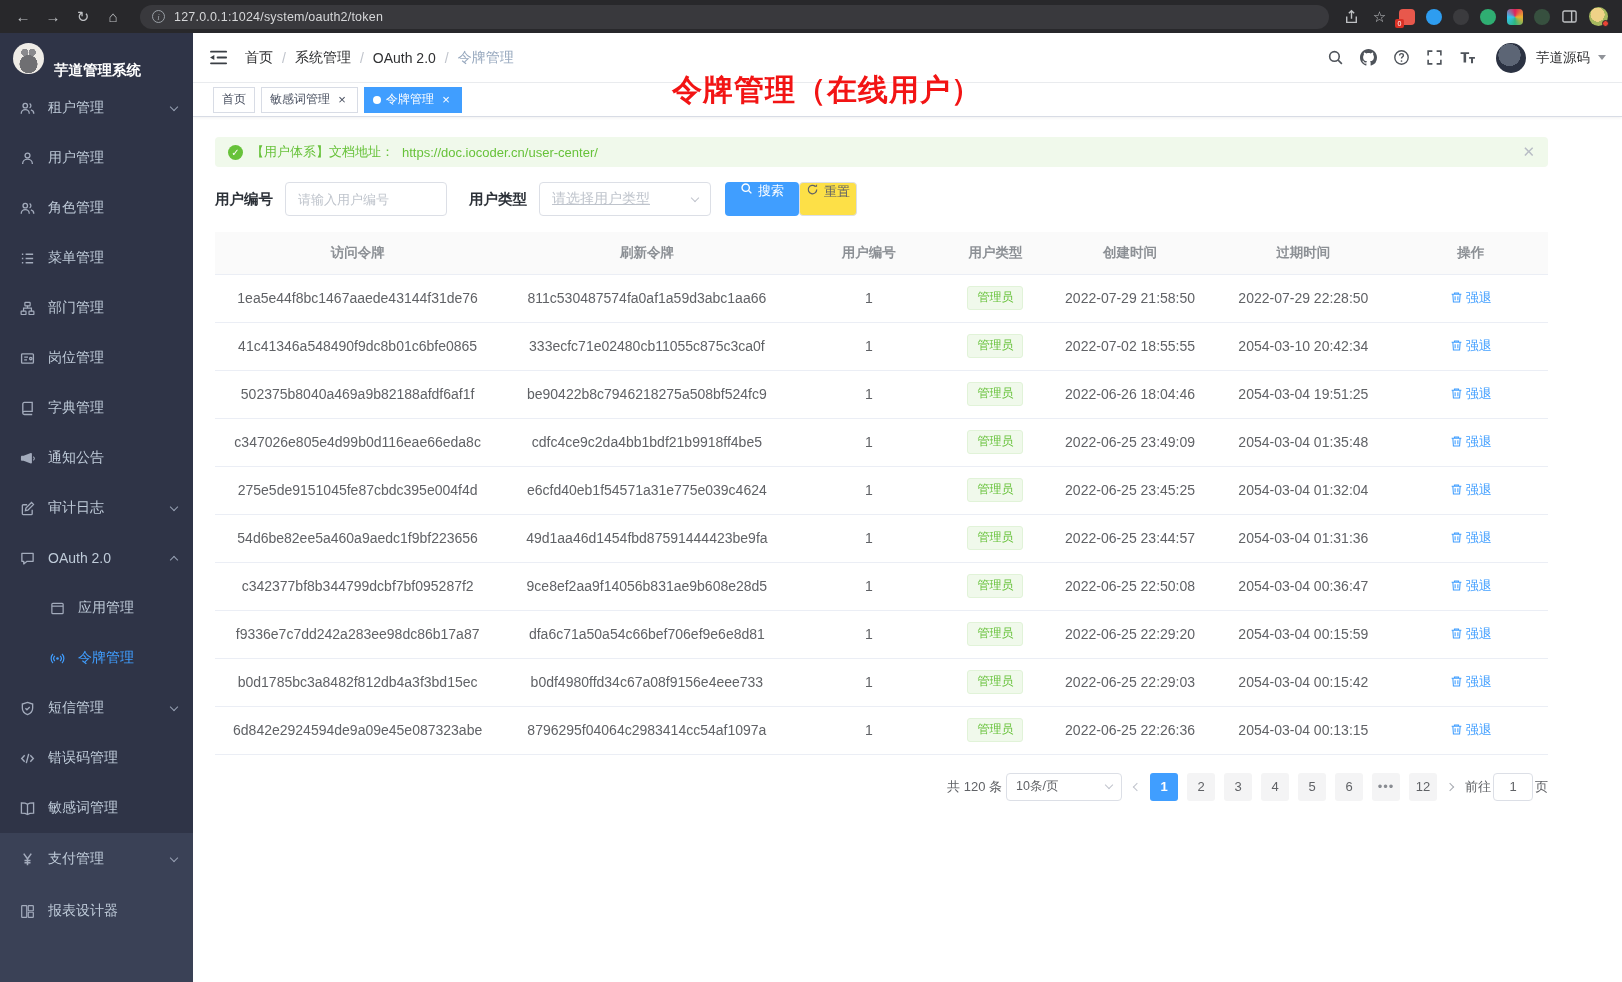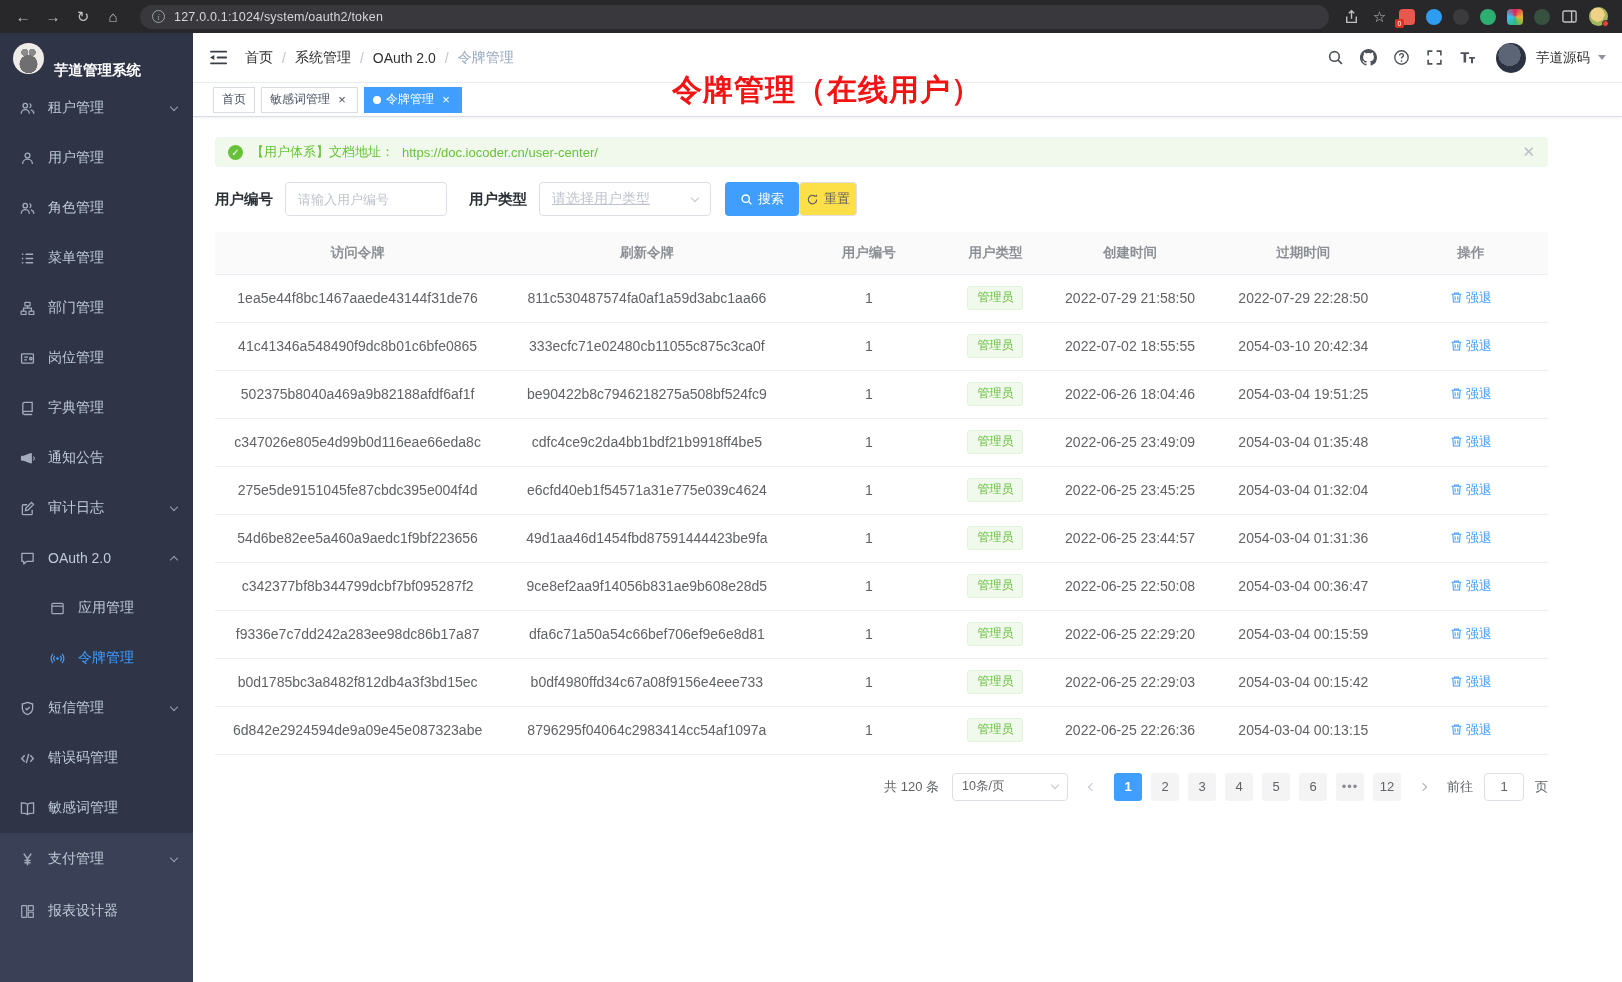--- a/index.html
+++ b/index.html
@@ -80,33 +80,33 @@
   .alert-close{margin-left:auto;color:#b8bdc5;font-size:15px;cursor:pointer;}
 
   .filter{display:flex;align-items:center;margin-bottom:16px;}
   .f-label{font-size:14.5px;font-weight:700;color:#2c3138;margin-right:12px;}
   .f-label.lbl2{margin-left:22px;}
   .f-input{width:162px;height:34px;border:1px solid #dcdfe6;border-radius:4px;padding:0 12px;font-size:13px;color:#606266;outline:none;}
   ::placeholder{color:#bfc4cc;}
   .f-select{width:172px;height:34px;border:1px solid #dcdfe6;border-radius:4px;display:flex;align-items:center;justify-content:space-between;padding:0 12px;cursor:pointer;}
   .sel-placeholder{font-size:14px;color:#bfc4cc;text-decoration:underline;}
   .sel-caret{width:6px;height:6px;border-right:1.3px solid #c0c4cc;border-bottom:1.3px solid #c0c4cc;transform:rotate(45deg);margin-top:-3px;}
-  .btn{height:34px;border-radius:4px;font-size:13px;display:inline-flex;align-items:center;gap:5px;cursor:pointer;font-family:inherit;}
+  .btn{height:34px;border-radius:4px;font-size:13px;display:inline-flex;gap:5px;cursor:pointer;font-family:inherit;}
   .btn-primary{background:var(--accent);color:#fff;border:none;padding:0 15px;margin-left:14px;}
   .btn-plain{background:#fde047;color:#606266;border:1px solid #dcdfe6;padding:0 6px;}
   .btn .bicon{width:13px;height:13px;display:flex;}
 
   table{width:100%;border-collapse:collapse;font-size:14px;color:#606266;table-layout:fixed;}
   thead th{height:42px;background:#fafafa;color:#8c9095;font-weight:700;font-size:13.5px;text-align:center;border-bottom:1px solid #ebeef5;}
   tbody td{height:48px;text-align:center;border-bottom:1px solid #ebeef5;overflow:hidden;white-space:nowrap;}
   .badge{display:inline-block;padding:3px 9px;font-size:12px;line-height:1.3;background:#f0f9eb;border:1px solid #e1f3d8;color:var(--success);border-radius:3px;}
   .force-logout{color:var(--accent);font-size:13px;display:inline-flex;align-items:center;gap:3px;cursor:pointer;}
   .force-logout .icon{width:13px;height:13px;}
 
-  .pagination{display:flex;align-items:center;justify-content:flex-end;gap:9px;margin-top:18px;font-size:13px;color:#606266;}
+  .pagination{display:flex;align-items:center;justify-content:flex-end;margin-top:18px;font-size:13px;color:#606266;}
   .p-total{margin-right:4px;}
   .psize{width:116px;height:28px;border:1px solid #dcdfe6;border-radius:4px;display:flex;align-items:center;justify-content:space-between;padding:0 9px;cursor:pointer;font-size:12.5px;}
   .p-pages{display:flex;gap:9px;}
   .pbtn{min-width:28px;height:28px;background:#f4f4f5;border-radius:3px;display:inline-flex;align-items:center;justify-content:center;color:#606266;font-size:13px;cursor:pointer;padding:0 4px;}
   .pbtn.active{background:var(--accent);color:#fff;font-weight:700;}
   .pbtn.more{letter-spacing:1px;color:#898c92;}
   .pchev{width:6px;height:6px;border-right:1.4px solid #a8abb2;border-bottom:1.4px solid #a8abb2;}
   .pchev.left{transform:rotate(135deg);margin-left:2px;border-color:#c0c4cc;}
   .pchev.right{transform:rotate(-45deg);margin-right:2px;}
   .goto-input{width:40px;height:28px;border:1px solid #dcdfe6;border-radius:4px;text-align:center;font-size:13px;color:#606266;outline:none;margin:0 2px;}

